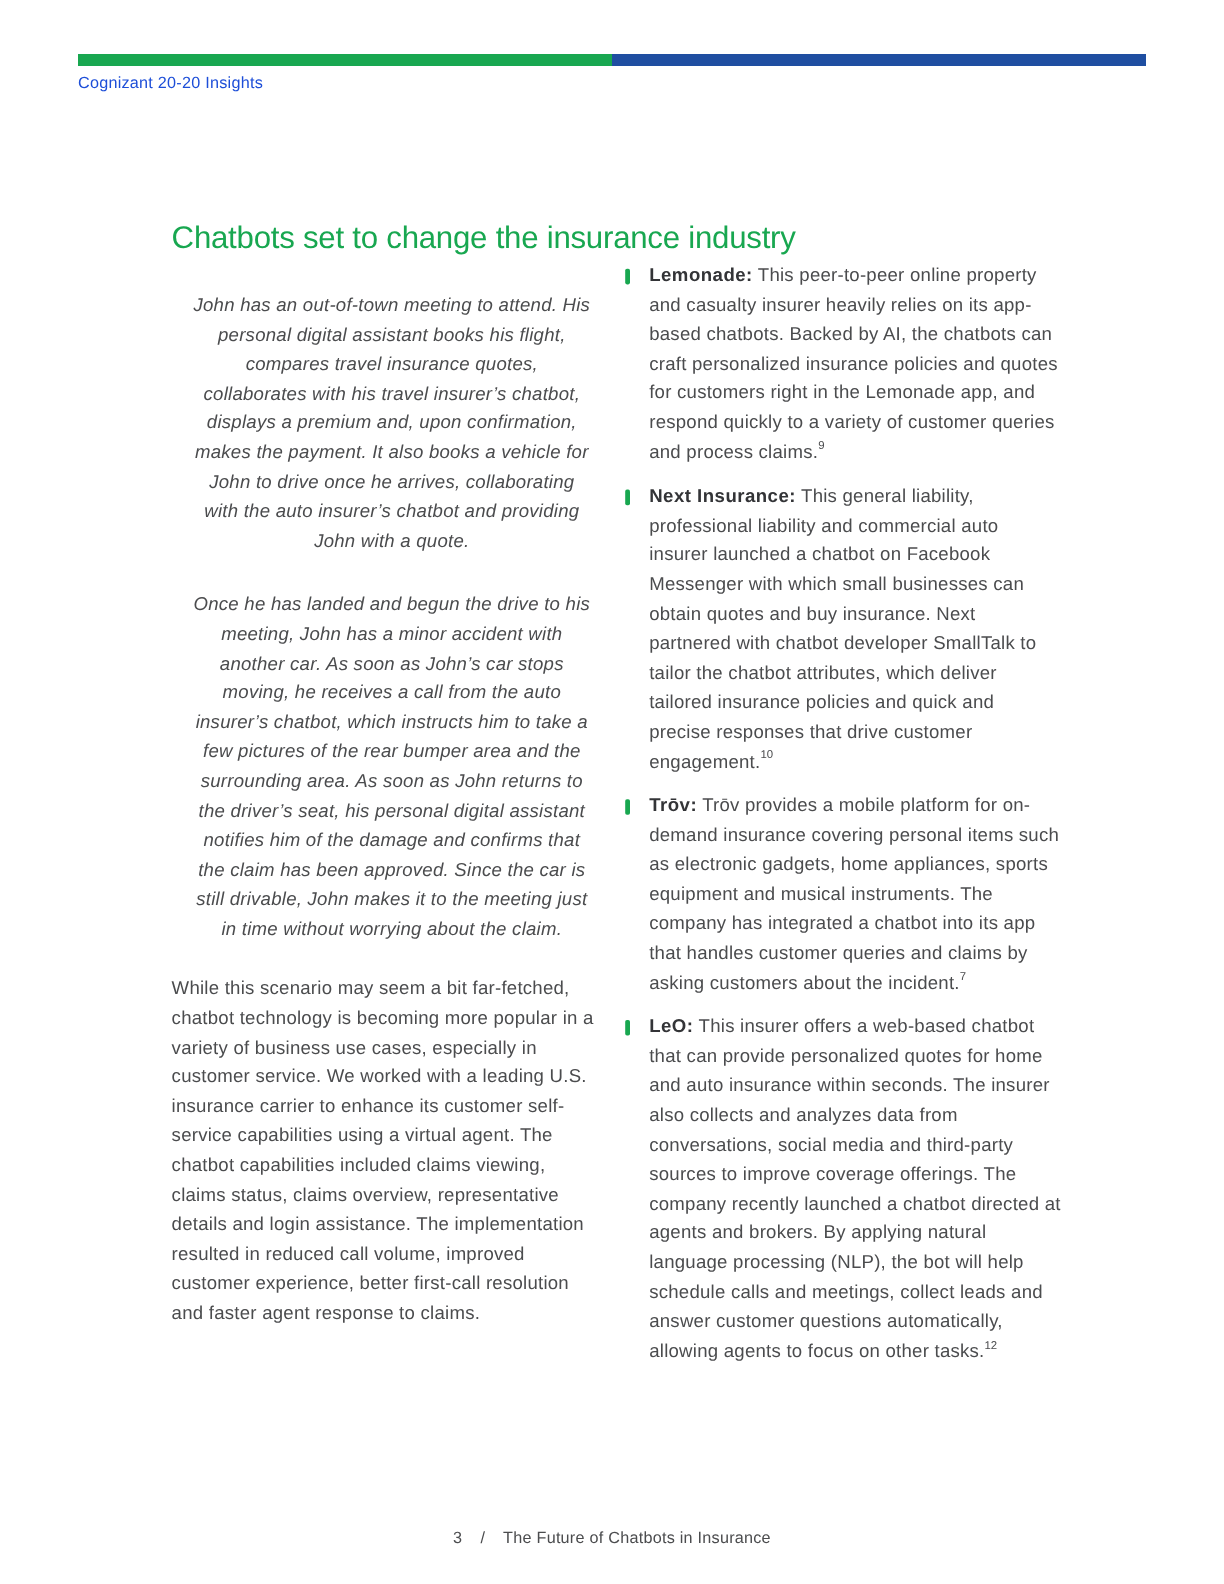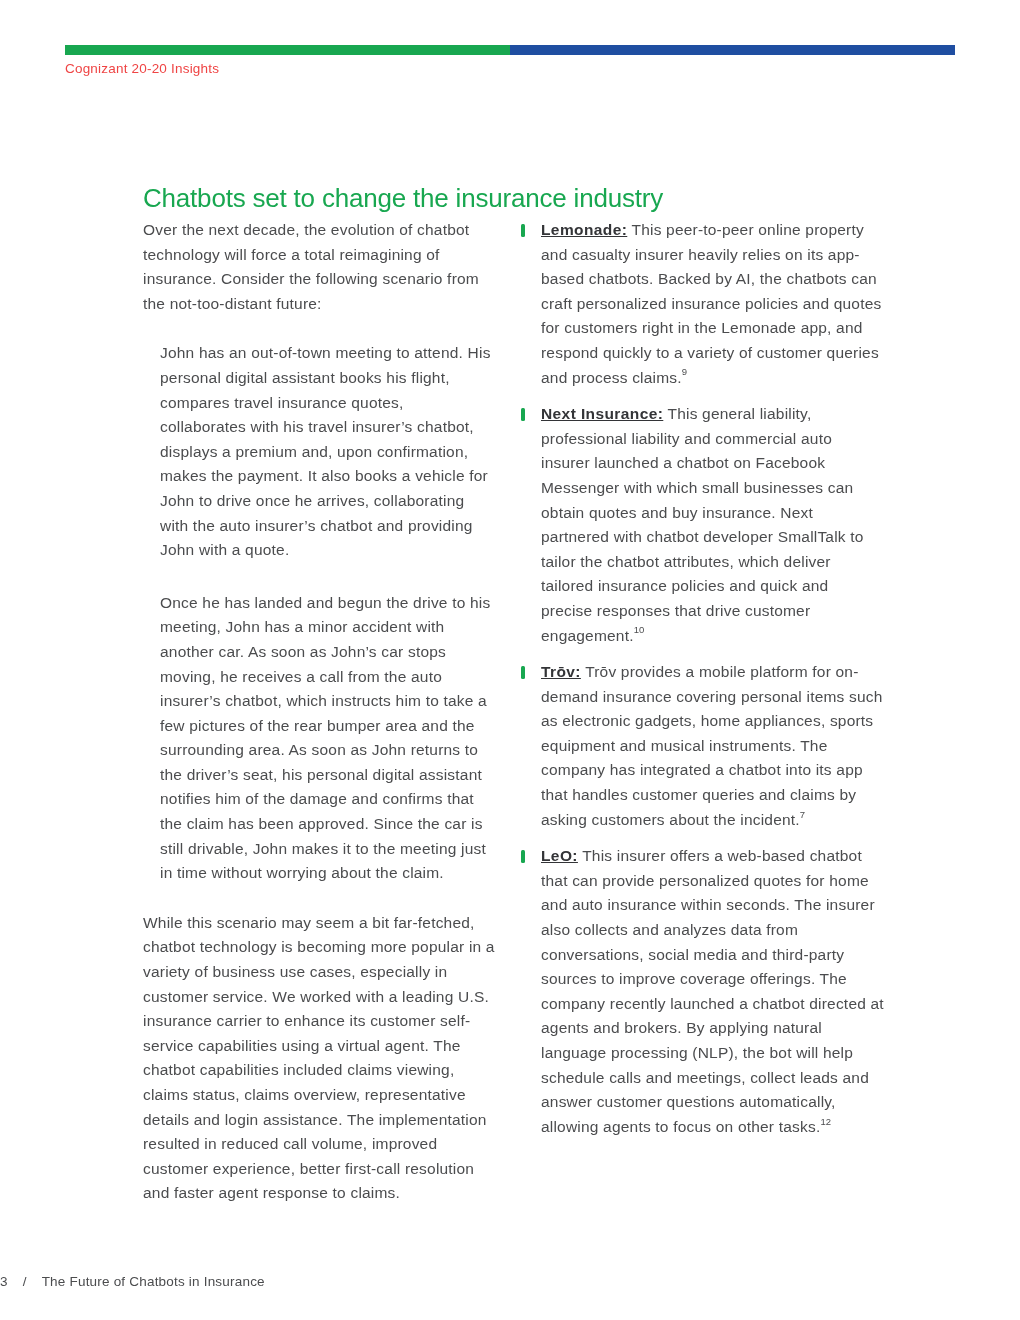--- a/index.html
+++ b/index.html
@@ -26,21 +26,21 @@
     width:890px; height:10px;
     display:flex;
   }
   .topbar .seg-green{width:50%;height:100%;background:var(--green);}
   .topbar .seg-blue{width:50%;height:100%;background:var(--blue);}
   .brand{
     position:absolute;
     left:65px; top:61px;
     font-size:13.5px;
     letter-spacing:0.2px;
-    color:#ef4444;
+    color:#1d4ed8;
   }
   
   .title{
     position:absolute;
     left:143px; top:166px;
     width:760px;
     font-size:26px;
     font-weight:normal;
     letter-spacing:-0.2px;
     color:var(--green);
@@ -57,20 +57,22 @@
     width:364px;
   }
   p{
     margin:0 0 25px 0;
     font-size:15.5px;
     line-height:24.6px;
     letter-spacing:0.2px;
   }
   blockquote{
     margin:25px 8px 25px 17px;
+    font-style:italic;
+    text-align:center;
   }
   blockquote p{margin-bottom:25px;}
   blockquote p:last-child{margin-bottom:0;margin-top:28px;}
   
   ul.bullets{
     list-style:none;
     margin:0; padding:0;
   }
   ul.bullets li{
     position:relative;
@@ -83,33 +85,33 @@
   ul.bullets li .marker{
     position:absolute;
     left:1px; top:6px;
     width:4px; height:13px;
     background:var(--green);
     border-radius:1.5px;
   }
   ul.bullets li b{
     color:var(--text-dark);
     letter-spacing:0.4px;
-    text-decoration:underline;
   }
   sup{
     font-size:9.5px;
     line-height:0;
     position:relative;
     top:-1px;
     letter-spacing:0;
   }
   
   .footer{
     position:absolute;
     left:0; right:0; top:1274px;
+    text-align:center;
     font-size:13.5px;
     letter-spacing:0.2px;
     color:var(--text);
   }
   .footer .sep{display:inline-block;margin:0 15px;}
 </style>
 </head>
 <body>
 
 <div class="page">
@@ -117,21 +119,20 @@
   <div class="topbar">
     <div class="seg-green"></div>
     <div class="seg-blue"></div>
   </div>
 
   <div class="brand">Cognizant 20-20 Insights</div>
 
   <h1 class="title">Chatbots set to change the insurance industry</h1>
 
   <div class="col-left">
-    <p>Over the next decade, the evolution of chatbot technology will force a total reimagining of insurance. Consider the following scenario from the not-too-distant future:</p>
     <blockquote>
       <p>John has an out-of-town meeting to attend. His personal digital assistant books his flight, compares travel insurance quotes, collaborates with his travel insurer’s chatbot, displays a premium and, upon confirmation, makes the payment. It also books a vehicle for John to drive once he arrives, collaborating with the auto insurer’s chatbot and providing John with a quote.</p>
       <p>Once he has landed and begun the drive to his meeting, John has a minor accident with another car. As soon as John’s car stops moving, he receives a call from the auto insurer’s chatbot, which instructs him to take a few pictures of the rear bumper area and the surrounding area. As soon as John returns to the driver’s seat, his personal digital assistant notifies him of the damage and confirms that the claim has been approved. Since the car is still drivable, John makes it to the meeting just in time without worrying about the claim.</p>
     </blockquote>
     <p>While this scenario may seem a bit far-fetched, chatbot technology is becoming more popular in a variety of business use cases, especially in customer service. We worked with a leading U.S. insurance carrier to enhance its customer self-service capabilities using a virtual agent. The chatbot capabilities included claims viewing, claims status, claims overview, representative details and login assistance. The implementation resulted in reduced call volume, improved customer experience, better first-call resolution and faster agent response to claims.</p>
   </div>
 
   <div class="col-right">
     <ul class="bullets">
   <li>

